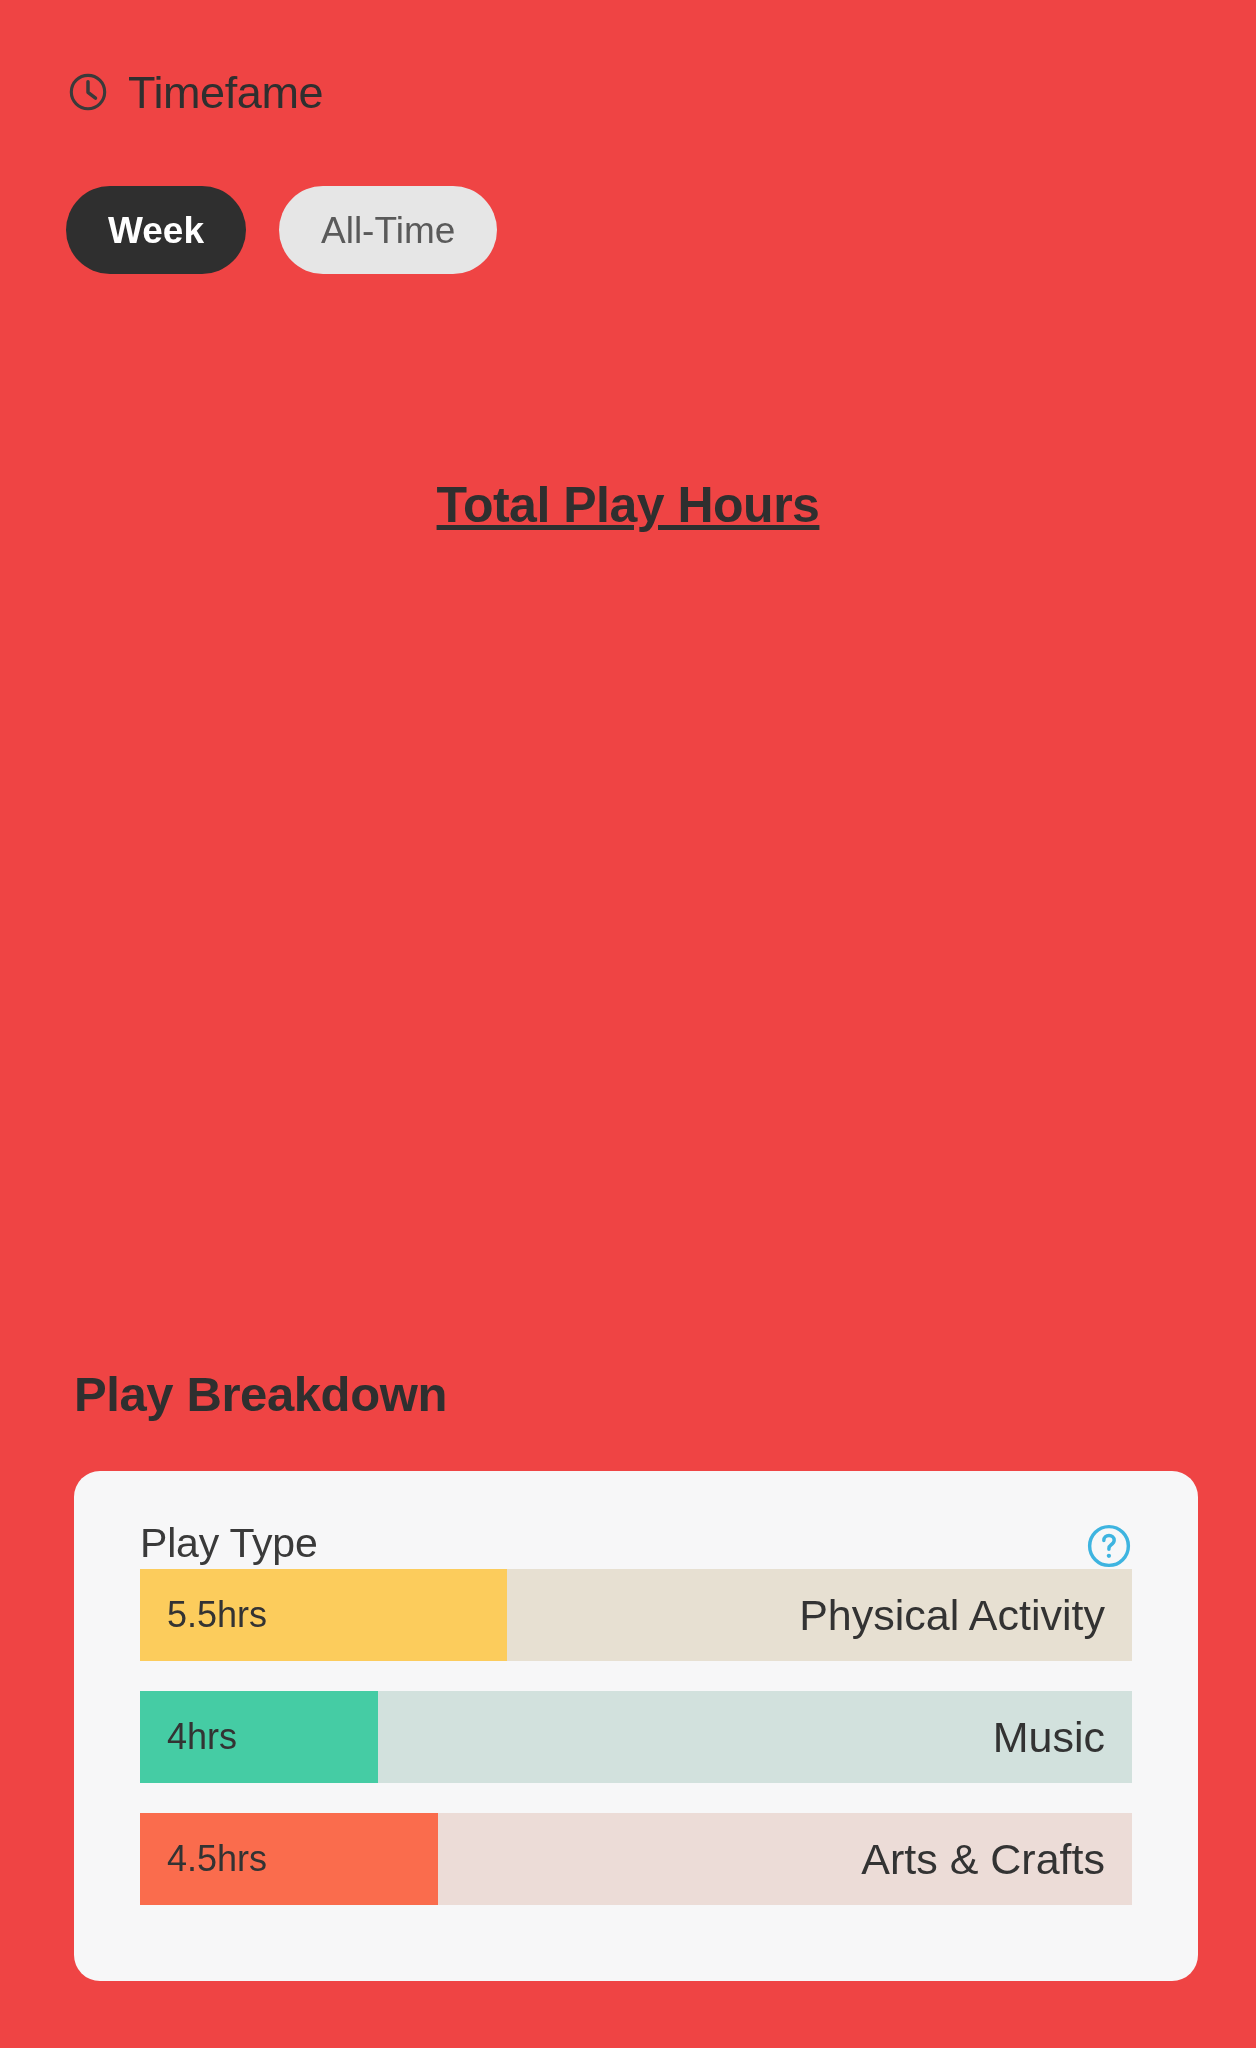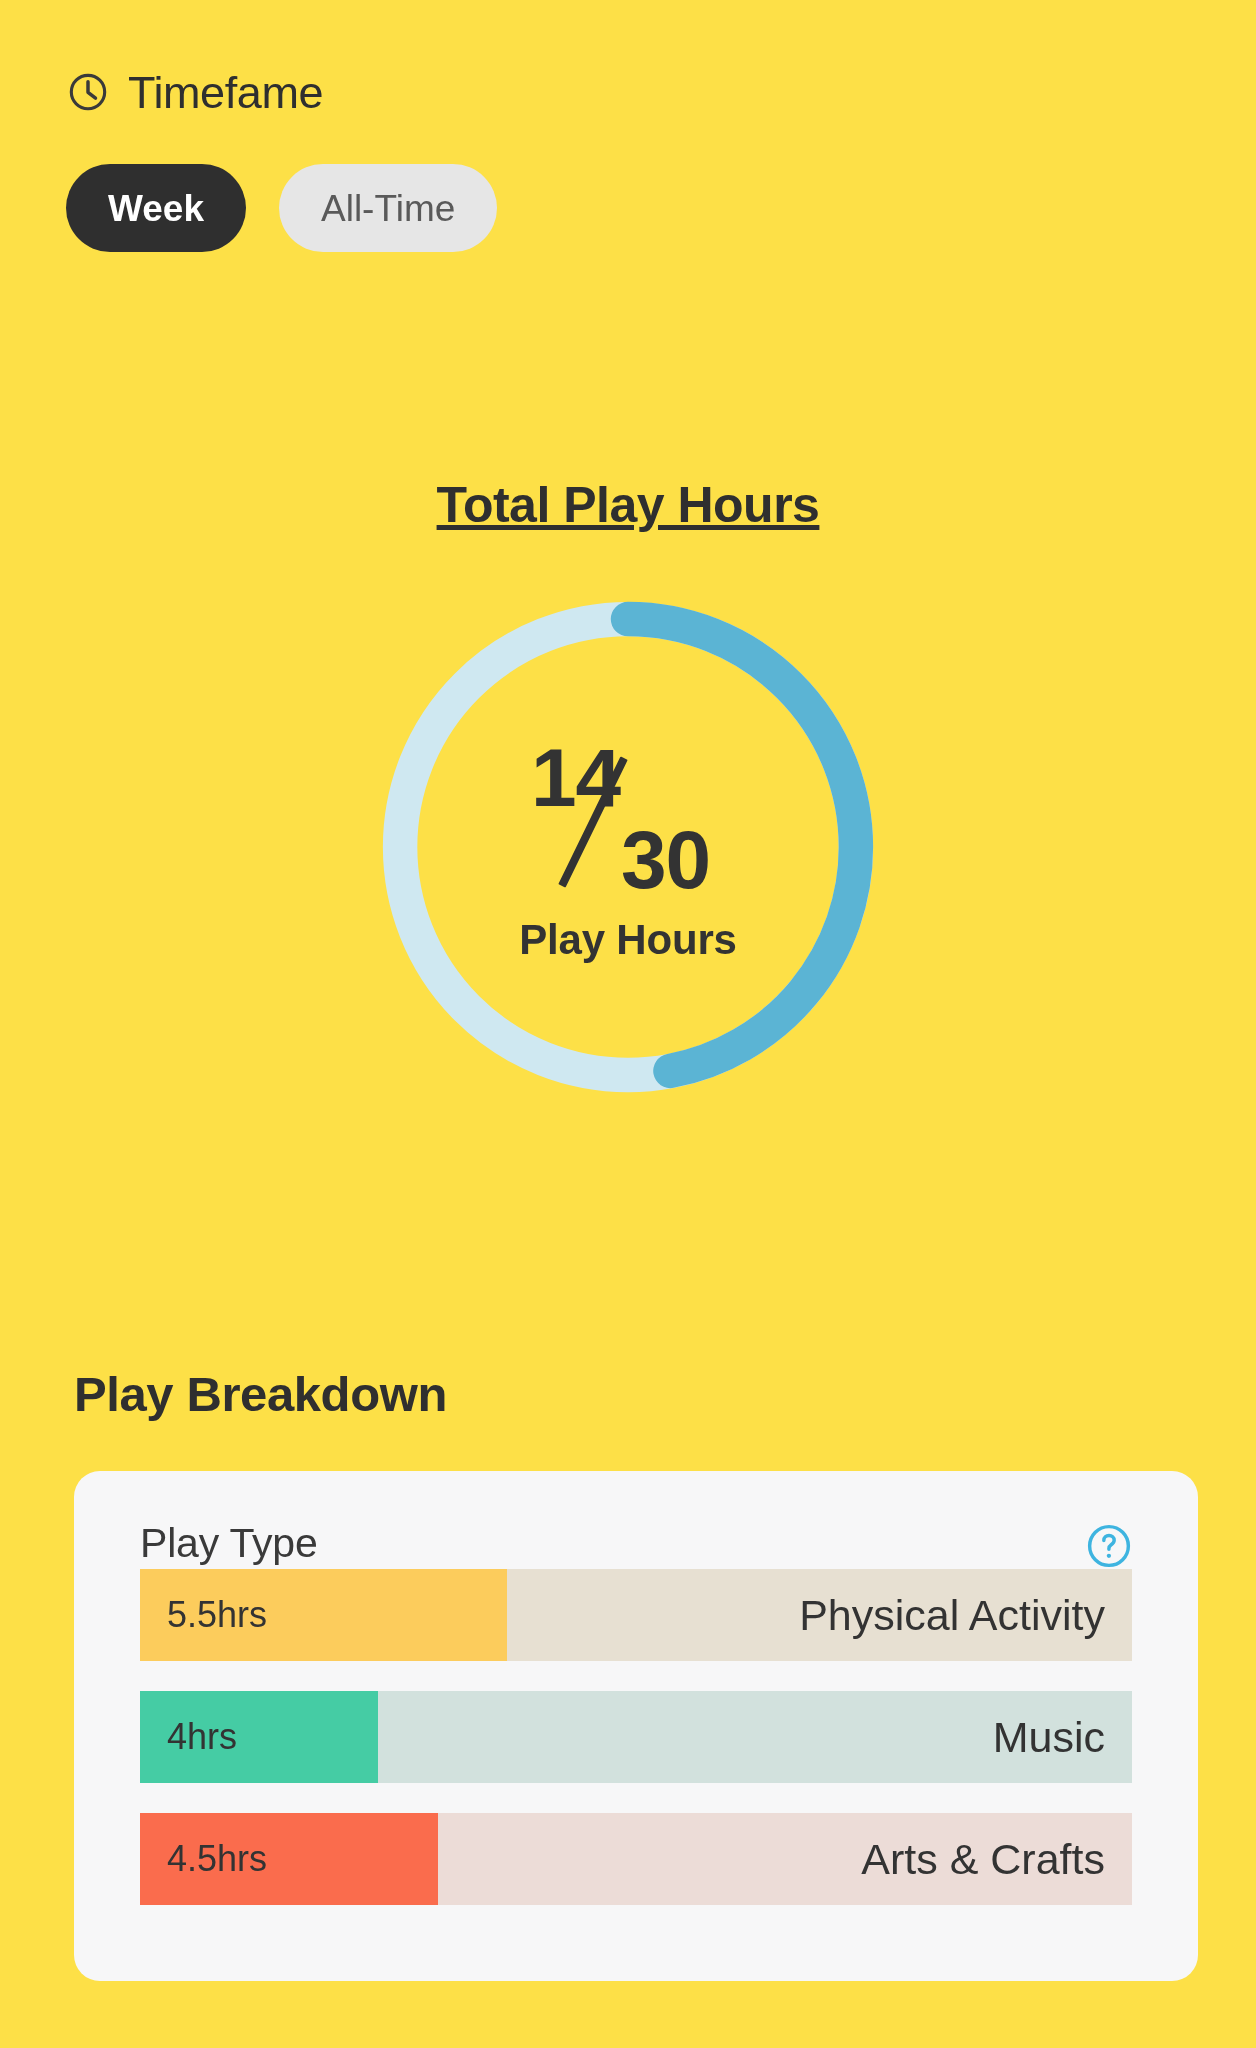--- a/index.html
+++ b/index.html
@@ -10,21 +10,21 @@
     background: #ffffff;
     font-family: "Liberation Sans", "DejaVu Sans", sans-serif;
     color: #333333;
     overflow: hidden;
   }
 
   .page {
     position: relative;
     width: 1256px;
     height: 2048px;
-    background: #fde047;
+    background: #ef4444;
   }
 
   
   .timeframe-section {
     position: absolute;
     left: 66px;
     top: 62px;
     width: 1120px;
   }
 
@@ -67,20 +67,21 @@
     padding: 0 42px;
     font-size: 37px;
     line-height: 1;
     white-space: nowrap;
     background: #e6e6e6;
     color: #5a5a5a;
     font-weight: 400;
     border: none;
     cursor: pointer;
     font-family: inherit;
+    margin-top: 22px;
   }
 
   .pill.active {
     background: #2f2f2f;
     color: #ffffff;
     font-weight: 700;
   }
 
   
   .donut-section {
@@ -285,35 +286,20 @@
       <button class="pill active">Week</button>
       <button class="pill">All-Time</button>
     </div>
 
   </section>
 
   <section class="donut-section">
 
     <div class="donut-title">Total Play Hours</div>
 
-    <div class="donut-wrap">
-      <svg class="donut-svg" viewBox="0 0 200 200" aria-hidden="true">
-        <circle cx="100" cy="100" r="86" fill="none" stroke="#cfe8f1" stroke-width="13"></circle>
-        <circle id="donut-progress" cx="100" cy="100" r="86" fill="none" stroke="#5bb4d4" stroke-width="13" stroke-linecap="round" transform="rotate(-90 100 100)" stroke-dasharray="540.35" stroke-dashoffset="286.39"></circle>
-      </svg>
-
-      <div class="donut-center">
-        <div class="fraction">
-          <span class="num">14</span>
-          <span class="slash"></span>
-          <span class="den">30</span>
-        </div>
-        <div class="donut-label">Play Hours</div>
-      </div>
-    </div>
 
   </section>
 
   <section class="breakdown-section">
 
     <div class="breakdown-title">Play Breakdown</div>
 
     <div class="breakdown-card">
 
       <div class="card-head">

